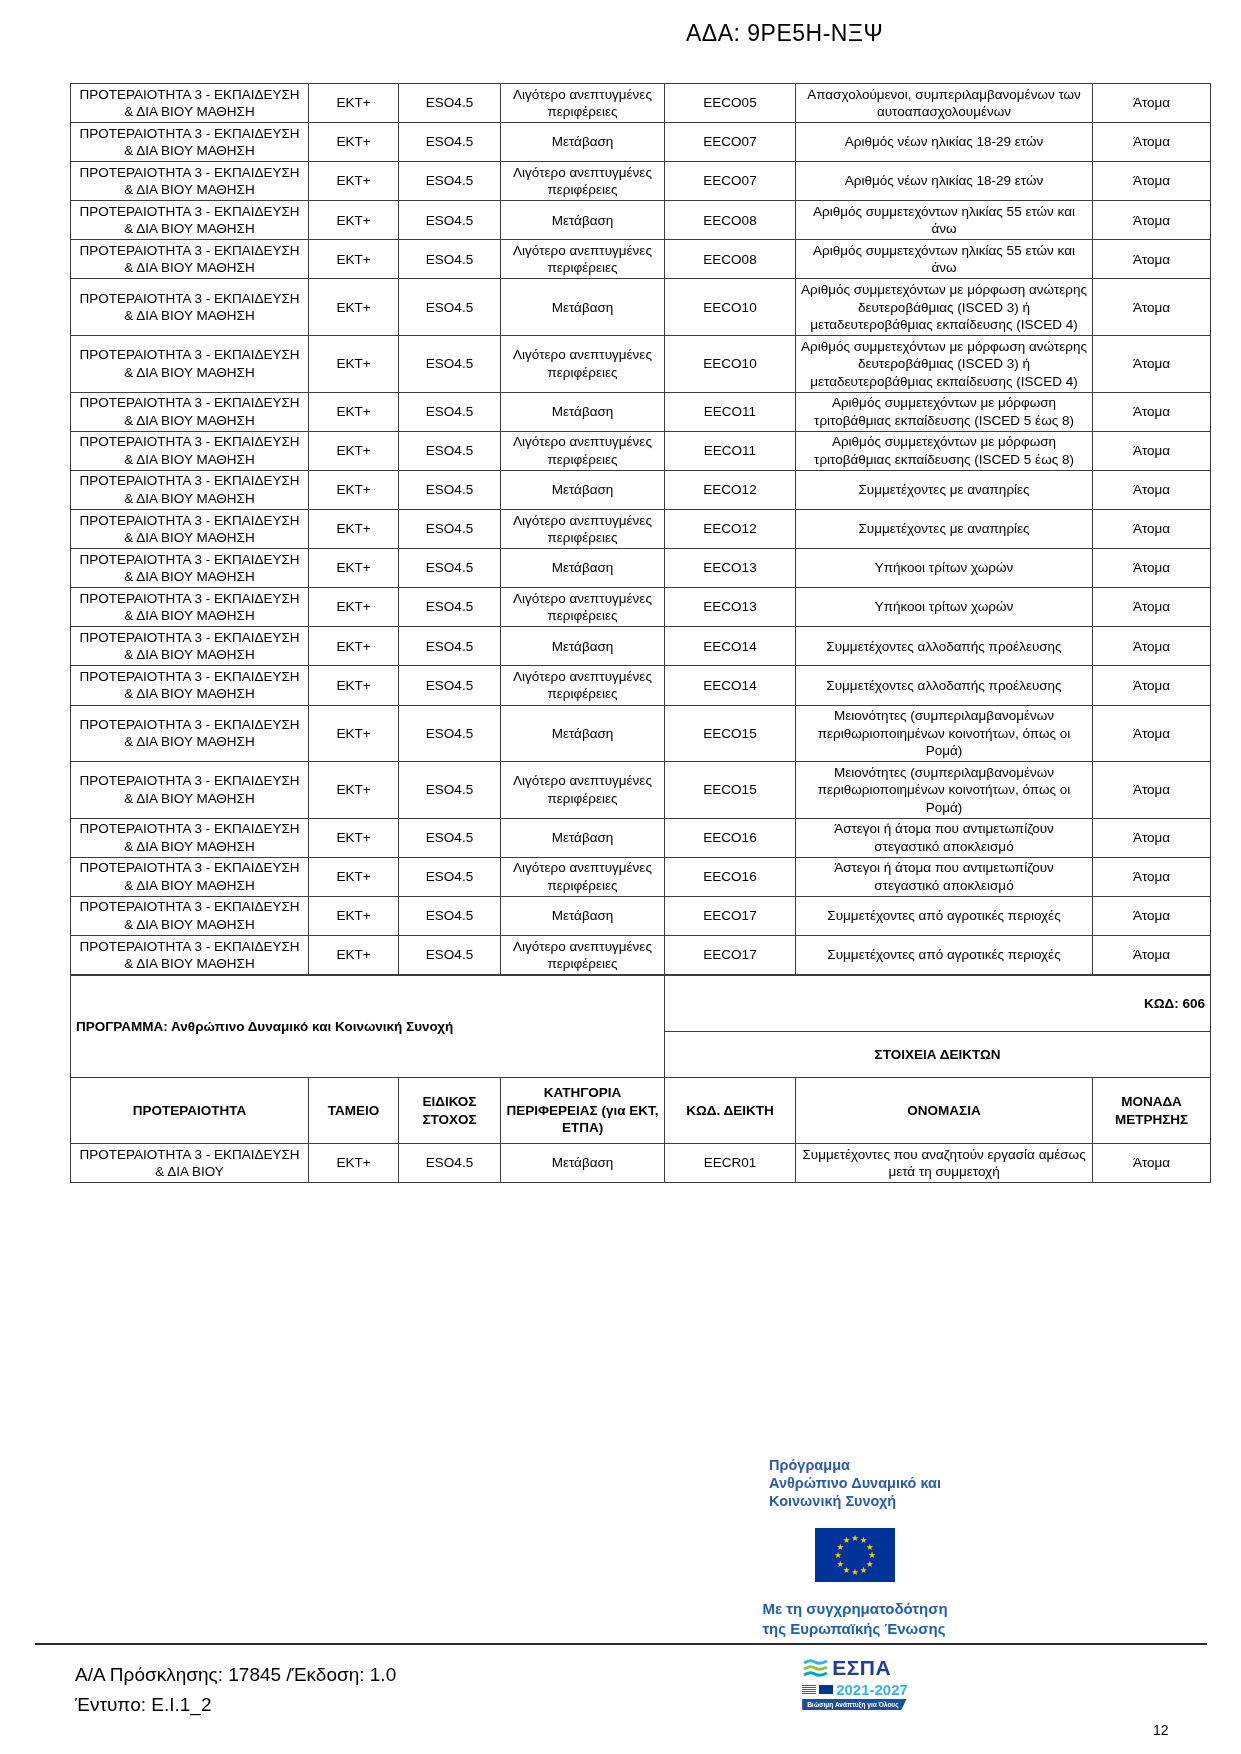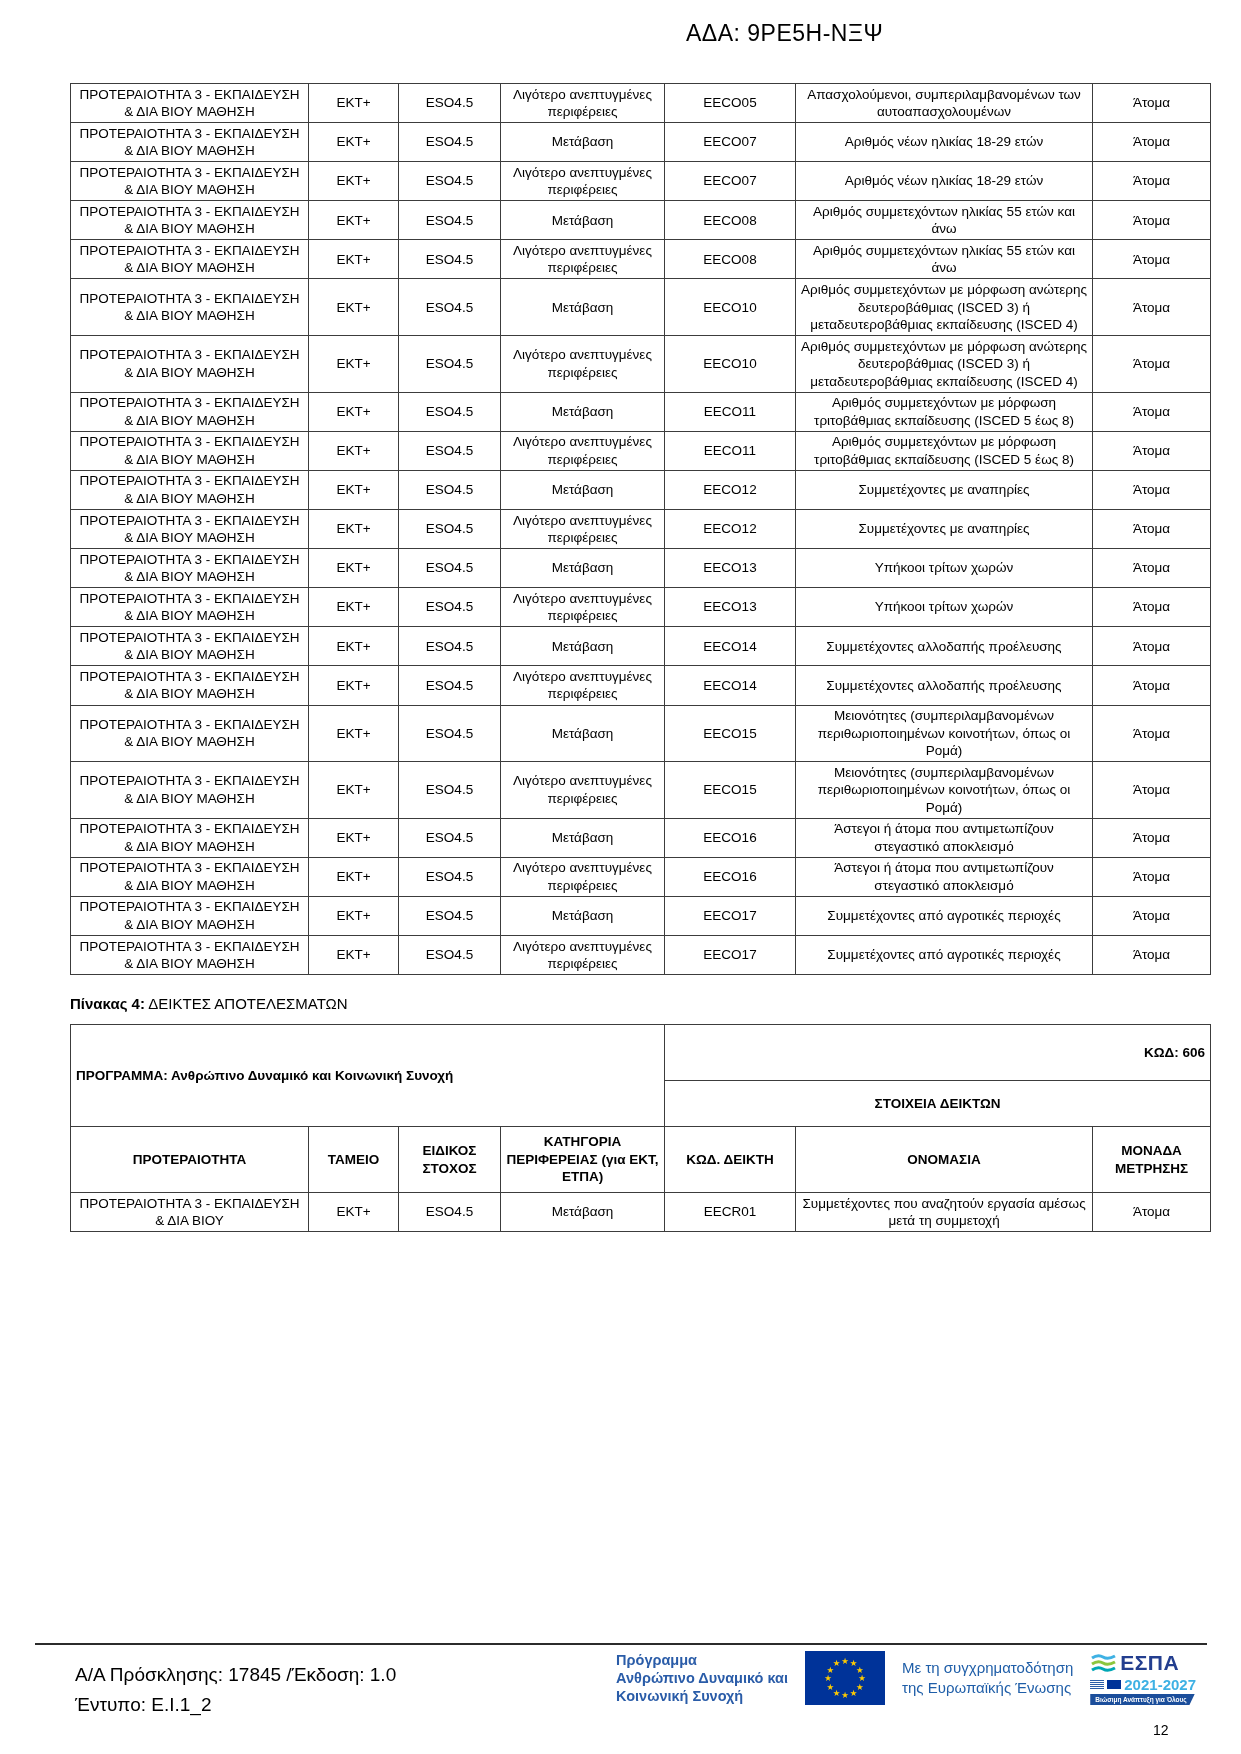--- a/index.html
+++ b/index.html
@@ -24,25 +24,25 @@
   .tbl-title .pfx { font-weight:bold; }
 
   table.grid .t2-program { text-align:left; font-weight:bold; }
   table.grid .t2-code { text-align:right; font-weight:bold; height:52px; }
   table.grid .t2-ind { font-weight:bold; height:42px;text-align:center; }
   table.grid th.t2-h { font-weight:bold; height:62px; }
   .t2 td { height:auto; }
 
   .footer-rule { position:absolute; left:35px; top:1643px; width:1172px; height:2px; background:#2b2b2b; }
 
-  .logos { position:absolute; left:476px; top:1646px; width:720px; height:64px;
-           display:flex; align-items:center; justify-content:flex-end; gap:17px; }
+  .logos { position:absolute; left:495px; top:1646px; width:720px; height:64px;
+           display:flex; align-items:center; justify-content:flex-end; gap:17px;flex-direction:column; }
   .prog-logo { color:#2a5ca8; font-weight:bold; font-size:14.5px; line-height:1.25; white-space:nowrap; }
   .eu-flag { flex:0 0 auto; display:block; }
-  .cofin { color:#1f5ea8; font-weight:normal; font-size:15px; line-height:1.35; white-space:nowrap; }
+  .cofin { color:#1f5ea8; font-weight:bold; font-size:15px; line-height:1.35; white-space:nowrap; }
 
   .espa { display:flex; flex-direction:column; align-items:flex-start; gap:1px; }
   .espa-top { display:flex; align-items:center; gap:4px; }
   .espa-name { font-size:21px; font-weight:bold; color:#233e8f; letter-spacing:0.5px; }
   .espa-mid { display:flex; align-items:center; gap:3px; }
   .flag-gr { width:14px; height:9px; display:inline-block;
              background:repeating-linear-gradient(#2d5fa8 0 1px,#fff 1px 2px,#2d5fa8 2px 3px,#fff 3px 4px,#2d5fa8 4px 5px,#fff 5px 6px,#2d5fa8 6px 7px,#fff 7px 8px,#2d5fa8 8px 9px); }
   .flag-eu-mini { width:14px; height:9px; display:inline-block; background:#003399; }
   .espa-years { font-size:15px; font-weight:bold; color:#3eb1e4; }
   .espa-banner { background:#1b4e9b; color:#fff; font-size:6.5px; font-weight:bold;
@@ -256,24 +256,20 @@
             <td class="c-fund">ΕΚΤ+</td>
             <td class="c-objective">ESO4.5</td>
             <td class="c-region">Λιγότερο ανεπτυγμένες περιφέρειες</td>
             <td class="c-code">EECO17</td>
             <td class="c-name">Συμμετέχοντες από αγροτικές περιοχές</td>
             <td class="c-unit">Άτομα</td>
           </tr>
         </tbody>
     </table>
 
-    <div class="tbl-title">
-      <span class="pfx">Πίνακας 4:</span>
-      <span>ΔΕΙΚΤΕΣ ΑΠΟΤΕΛΕΣΜΑΤΩΝ</span>
-    </div>
 
     <table class="grid t2">
       <colgroup>
         <col style="width:238px">
           <col style="width:90px">
           <col style="width:102px">
         <col style="width:164px">
           <col style="width:131px">
           <col style="width:297px">
           <col style="width:118px">

